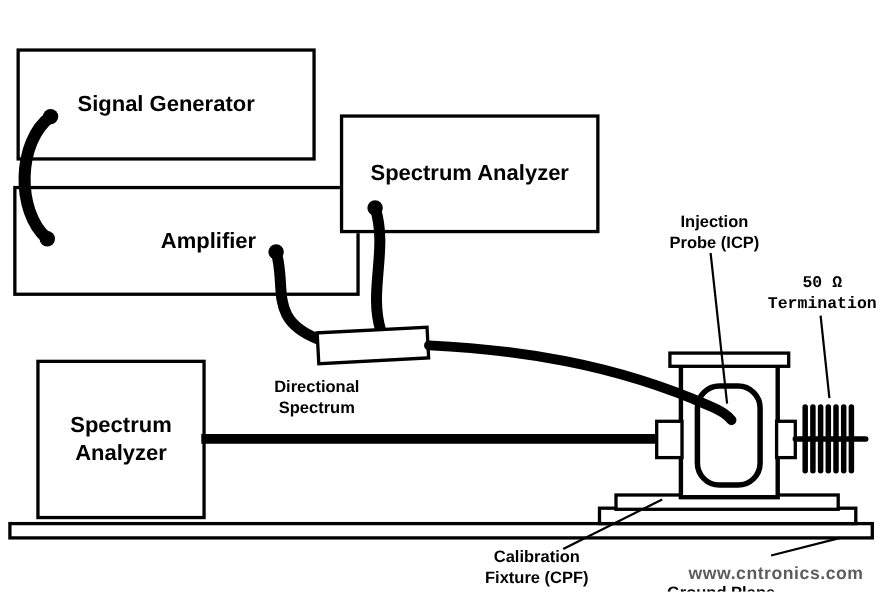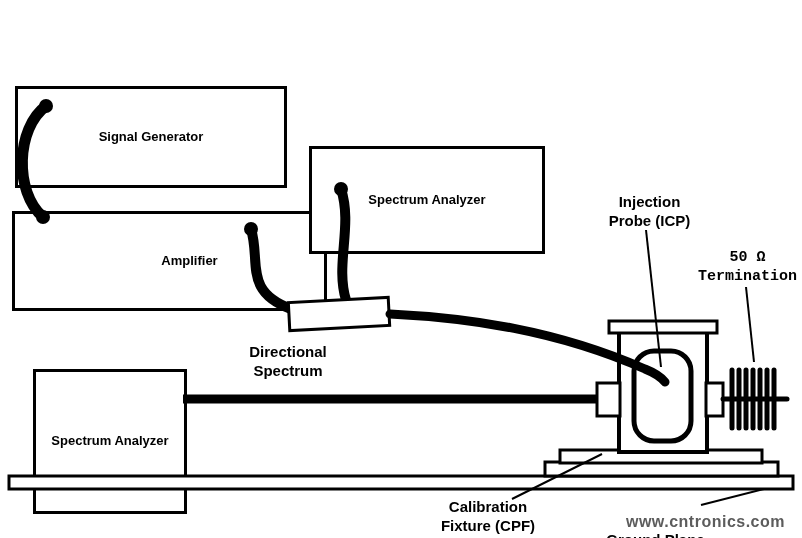--- a/index.html
+++ b/index.html
@@ -3,21 +3,21 @@
 <meta charset="utf-8">
 <style>
   html,body{margin:0;padding:0;background:#fff;}
   .stage{
     position:relative;width:802px;height:538px;background:#ffffff;overflow:hidden;
     font-family:"Liberation Sans",sans-serif;
   }
   .box{
     position:absolute;border:3px solid #000;background:#fff;z-index:1;
     display:flex;align-items:center;justify-content:center;
-    font-weight:bold;font-size:13px;color:#000;text-align:center;line-height:1.25;margin-top:42px;
+    font-weight:bold;font-size:20px;color:#000;text-align:center;line-height:1.25;
   }
   .svg-layer{position:absolute;left:0;top:0;z-index:2;pointer-events:none;}
   .lbl{
     position:absolute;z-index:3;font-weight:bold;font-size:15px;color:#000;
     text-align:center;line-height:1.25;
   }
   .lbl span{display:block;}
   .watermark{
     position:absolute;z-index:3;font-size:16px;font-weight:bold;opacity:0.85;
     text-align:center;letter-spacing:0.5px;

